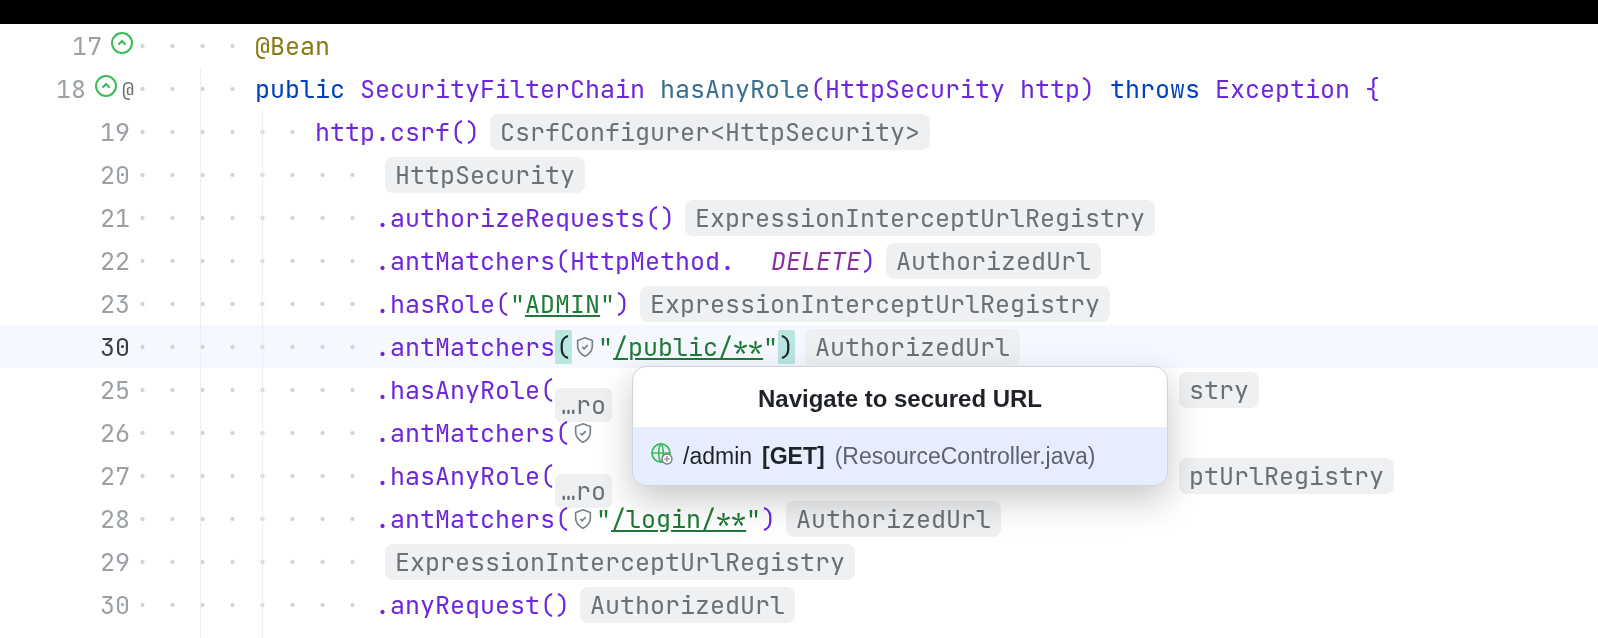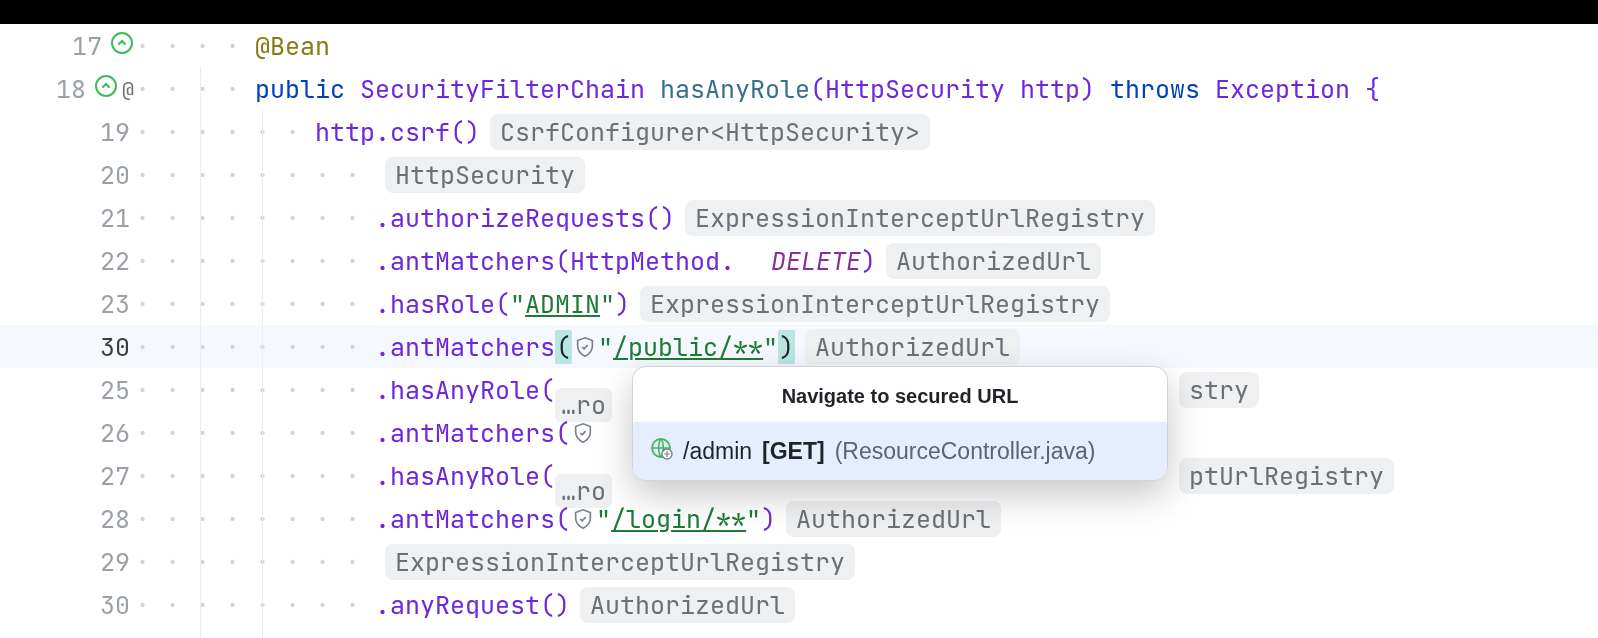--- a/index.html
+++ b/index.html
@@ -26,21 +26,21 @@
   .fold { background: #eef0f2; color: #6b7076; border-radius: 6px; padding: 0 6px; margin-top: 31px; }
   .hl { background: #b8e6e1; border-radius: 2px; padding: 0 1px; color: #232529; }
   .shield { display: inline-flex; align-items: center; vertical-align: middle; margin: 0 2px; }
   .popup {
     position: absolute; left: 632px; top: 366px; width: 536px;
     background: #fff; border: 1px solid #d0d4d9; border-radius: 14px;
     box-shadow: 0 14px 36px rgba(0,0,0,0.22);
     overflow: hidden; font-family: -apple-system,"Segoe UI",Arial,sans-serif;
     z-index: 10;
   }
-  .popup-title { text-align: center; font-weight: 700; color: #1f2328; padding: 18px 12px 14px; font-size: 20px; }
+  .popup-title { text-align: center; font-weight: 700; color: #1f2328; padding: 18px 12px 14px; font-size: 24px; }
   .popup-item { display: flex; align-items: center; gap: 10px; background: #e6edff; padding: 14px 16px; font-size: 23px; color: #1f2328; }
   .popup-item .method { font-weight: 700; }
   .popup-item .loc { color: #5c6470; }
   svg.icon-run { width: 24px; height: 24px; }
   svg.icon-shield { width: 22px; height: 22px; }
   svg.icon-globe { width: 24px; height: 24px; }
 </style>
 </head>
 <body>
 

